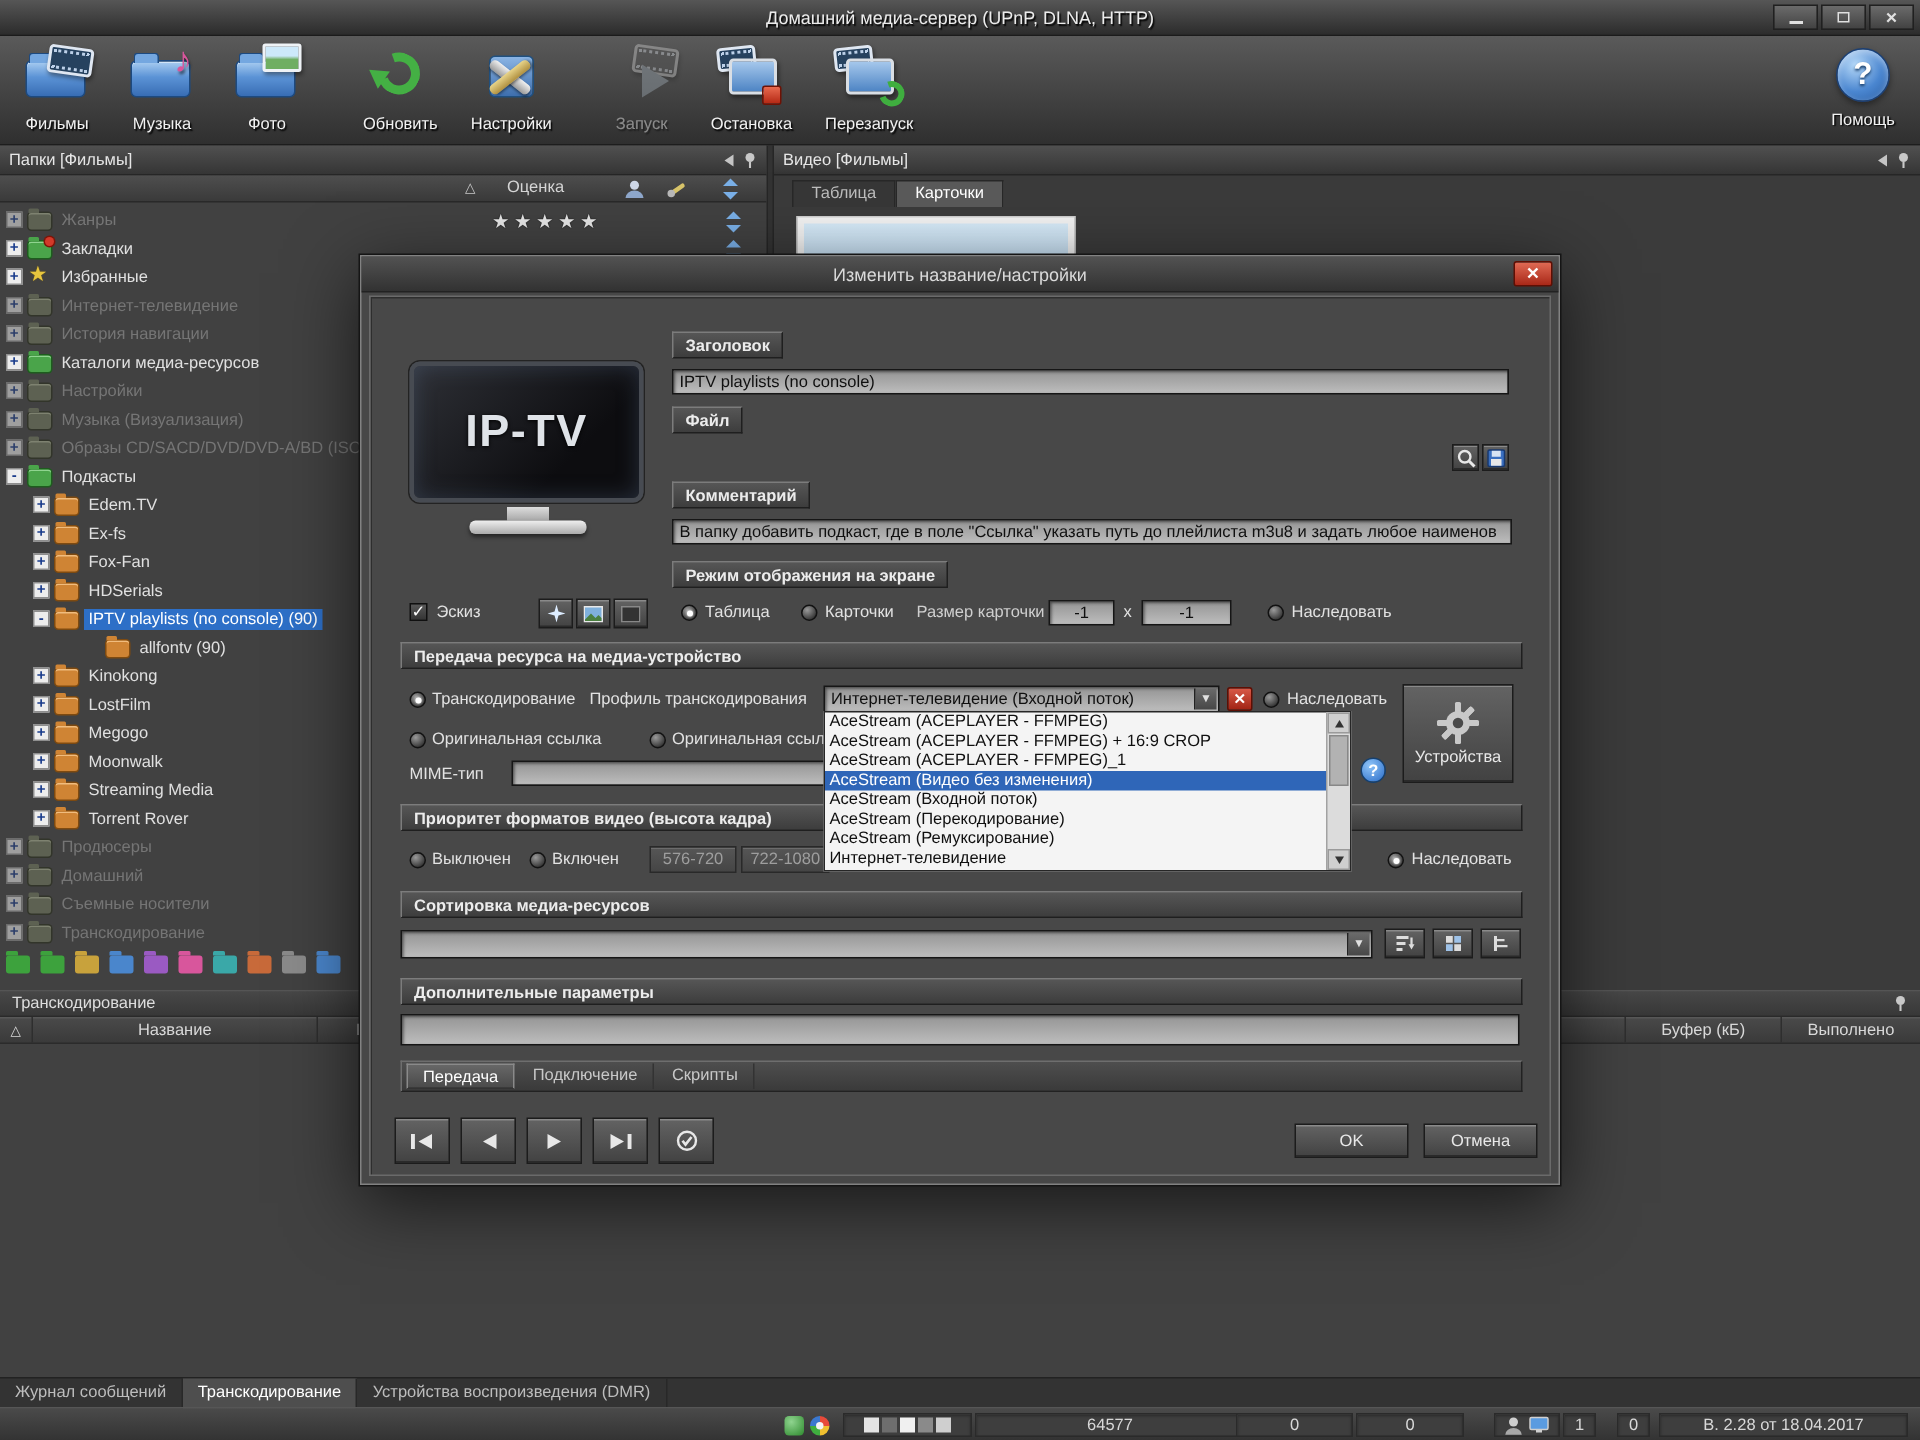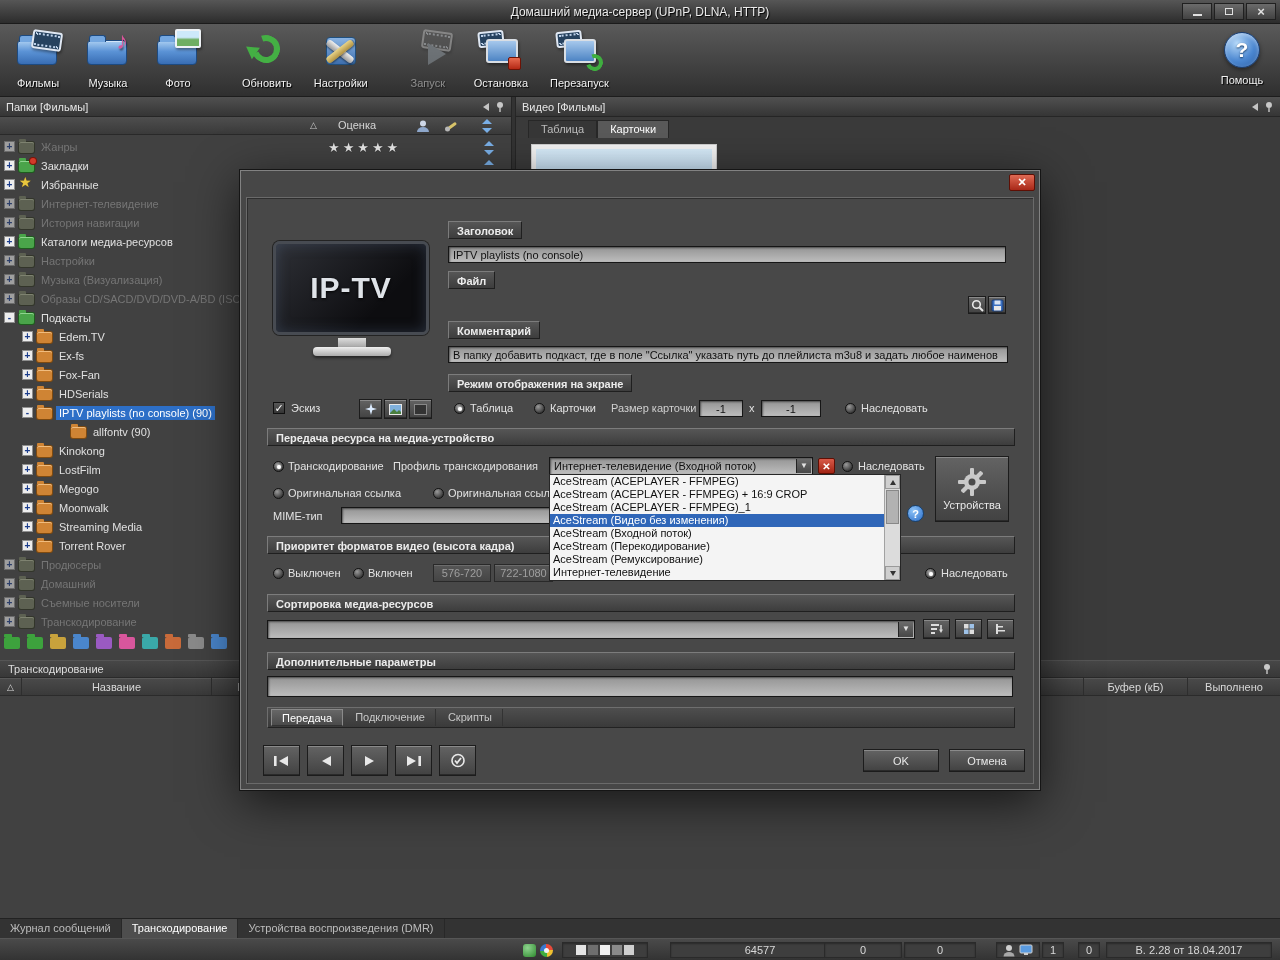--- a/index.html
+++ b/index.html
@@ -506,40 +506,43 @@
       <span class="sb-ic1"></span>
       <span class="sb-ic2"></span>
     </div>
     <div class="seg" style="left:562px;width:86px">
       <span class="blk" style="background:#e4e4e4"></span>
         <span class="blk" style="background:#6e6e6e"></span>
         <span class="blk" style="background:#f0f0f0"></span>
         <span class="blk" style="background:#8a8a8a"></span>
         <span class="blk" style="background:#cfcfcf"></span>
     </div>
-    <div class="seg" style="left:670px;width:180px">64577</div>
+    <div class="seg" style="left:650px;width:180px">64577</div>
     <div class="seg" style="left:824px;width:78px">0</div>
     <div class="seg" style="left:904px;width:72px">0</div>
     <div class="seg" style="left:996px;width:44px;gap:4px">
       <svg width="12" height="13">
           <circle cx="6" cy="4" r="3" fill="#cfcfcf"></circle>
           <path d="M0.5 12.5 a5.5 4.5 0 0 1 11 0z" fill="#a8a8a8"></path>
         </svg>
       <svg width="14" height="12">
           <rect x="1" y="1" width="12" height="8" rx="1" fill="#5a9be0" stroke="#cfcfcf"></rect>
           <rect x="5" y="9" width="4" height="2" fill="#cfcfcf"></rect>
         </svg>
     </div>
     <div class="seg" style="left:1042px;width:22px">1</div>
     <div class="seg" style="left:1078px;width:22px">0</div>
     <div class="seg" style="left:1106px;width:166px">В. 2.28 от 18.04.2017</div>
   </div>
 
   <div class="dialog a dlg">
     <div class="dinner"></div>
+    <div class="dtitle">
+      <span>Изменить название/настройки</span>
+    </div>
     <div class="dclose">
         <span>✕</span>
       </div>
 
     <div class="monitor a">
       <div class="mscreen">
           <span>IP-TV</span>
         </div>
       <div class="mneck"></div>
       <div class="mbase"></div>

